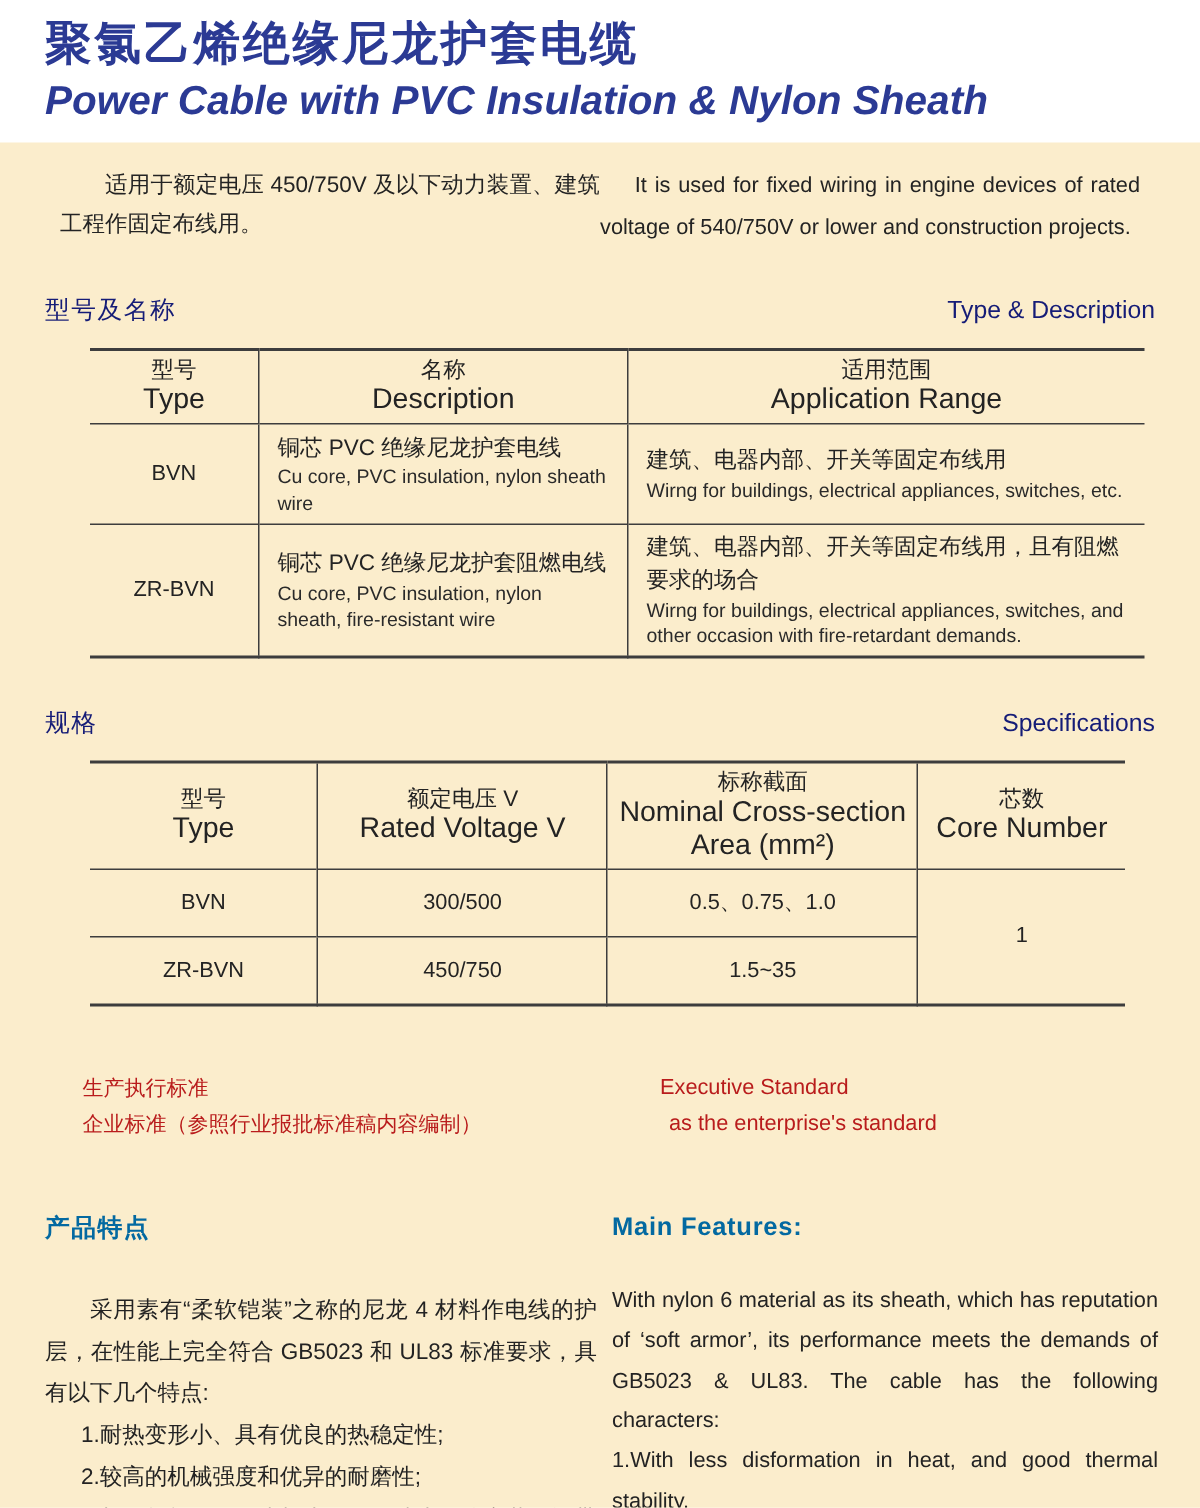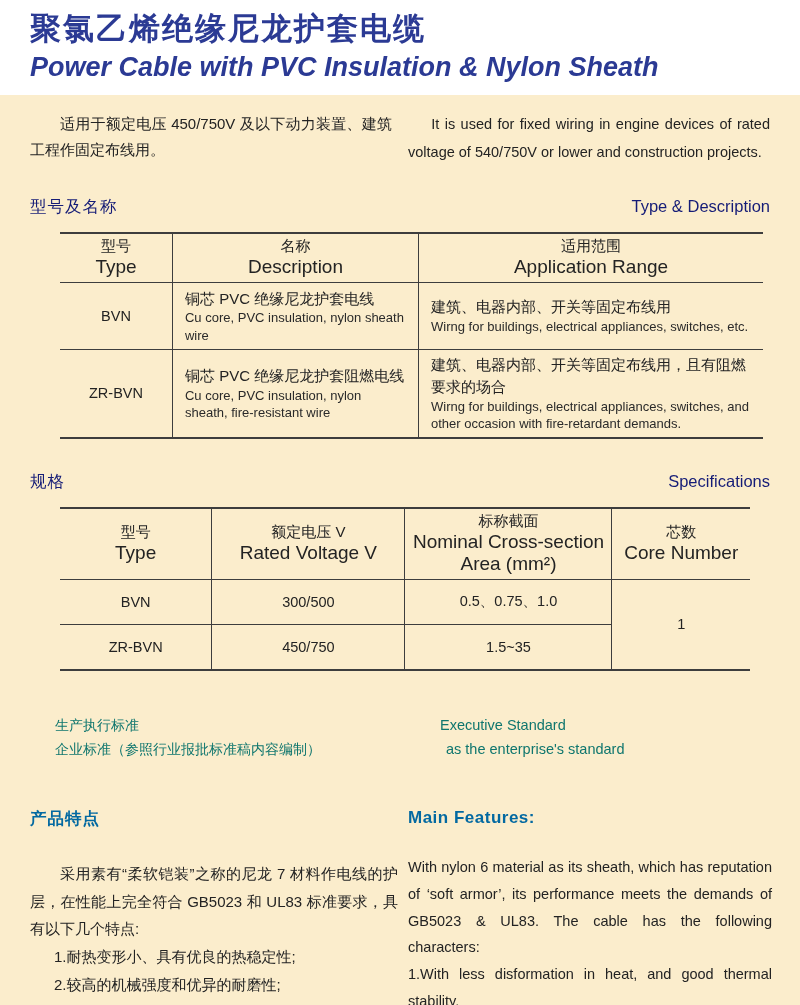--- a/index.html
+++ b/index.html
@@ -34,21 +34,21 @@
   
   .content{
     background:#fbedcc;
     min-height:910px;
     padding:16px 0 0 0;
     box-sizing:border-box;
   }
   .row{display:flex;}
   
   .intro{
-    padding:0 30px;
+    padding:0 40px;
     justify-content:space-between;
   }
   .intro-cn{
     width:362px;
     font-size:15px;
     line-height:1.75;
     text-indent:2em;
     text-align:justify;
   }
   .intro-en{
@@ -95,21 +95,21 @@
   .cell-cn{font-size:15px;line-height:1.45;}
   .cell-en{font-size:13px;line-height:1.35;color:#2a2a2a;}
   .type-cell{text-align:center;font-size:14.5px;}
   .type-table tr.data-row td{height:58px;}
   .spec-table td{text-align:center;}
   .spec-table tr.data-row td{height:36px;font-size:14.5px;}
   .core-cell{font-size:14.5px;}
   
   .standards{
     margin:42px 30px 0 55px;
-    color:#0f766e;
+    color:#b91c1c;
   }
   .standards-cn{
     width:380px;
     font-size:14px;
     line-height:1.75;
   }
   .standards-en{
     width:330px;
     margin-left:5px;
     font-size:14.5px;
@@ -265,21 +265,21 @@
     <div class="standards-en">
       <div>Executive Standard</div>
       <div class="line2">as the enterprise's standard</div>
     </div>
   </div>
 
   <div class="row features">
     <div class="features-col-cn">
       <div class="feature-heading cn">产品特点</div>
       <div class="features-body-cn">
-        <p class="intro-p">采用素有“柔软铠装”之称的尼龙 7 材料作电线的护层，在性能上完全符合 GB5023 和 UL83 标准要求，具有以下几个特点:</p>
+        <p class="intro-p">采用素有“柔软铠装”之称的尼龙 4 材料作电线的护层，在性能上完全符合 GB5023 和 UL83 标准要求，具有以下几个特点:</p>
         <p class="item-p">1.耐热变形小、具有优良的热稳定性;</p>
         <p class="item-p">2.较高的机械强度和优异的耐磨性;</p>
         <p class="item-p">3.与同规格的 BV 线相比，外径减小，给安装敷设带来了便利和经济性;</p>
 
       </div>
     </div>
     <div class="features-col-en">
       <div class="feature-heading en">Main Features:</div>
       <div class="features-body-en">
         <p>With nylon 6 material as its sheath, which has reputation of ‘soft armor’, its performance meets the demands of GB5023 &amp; UL83. The cable has the following characters:</p>

